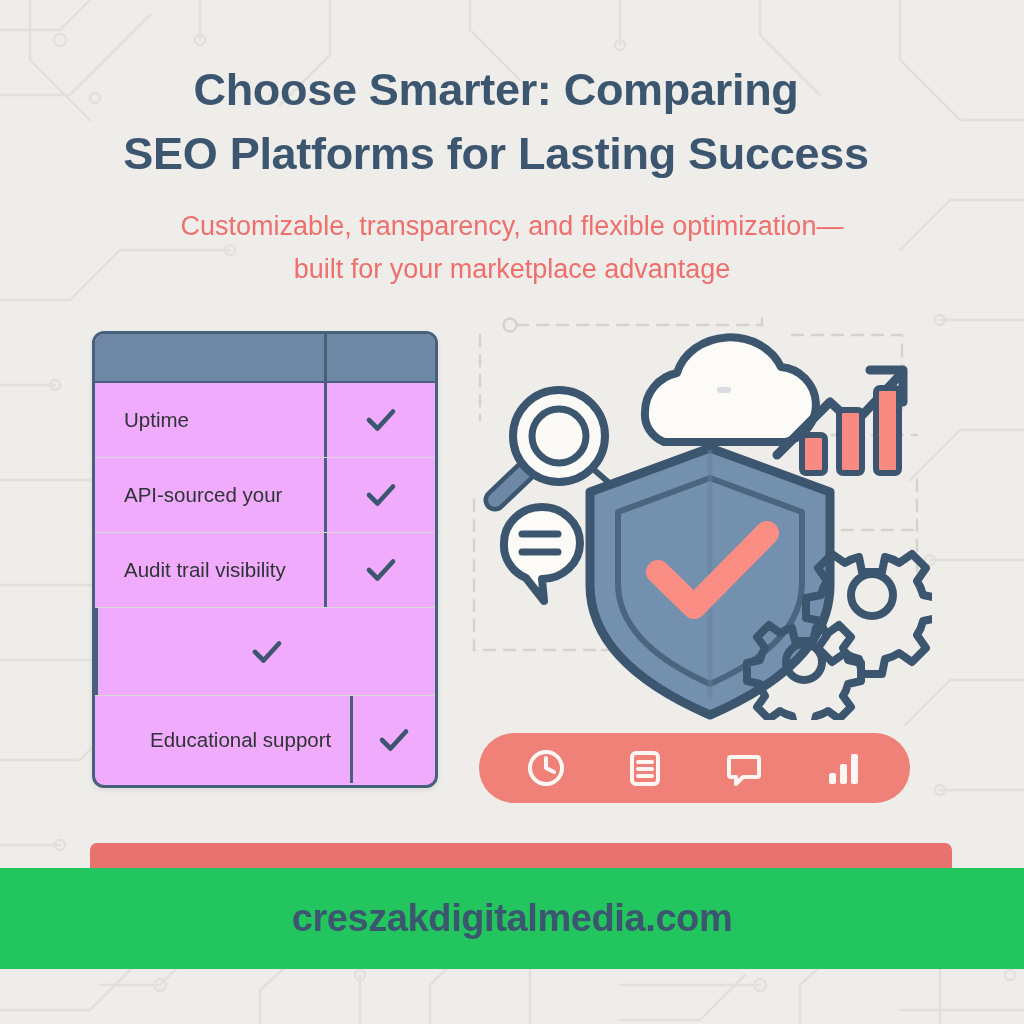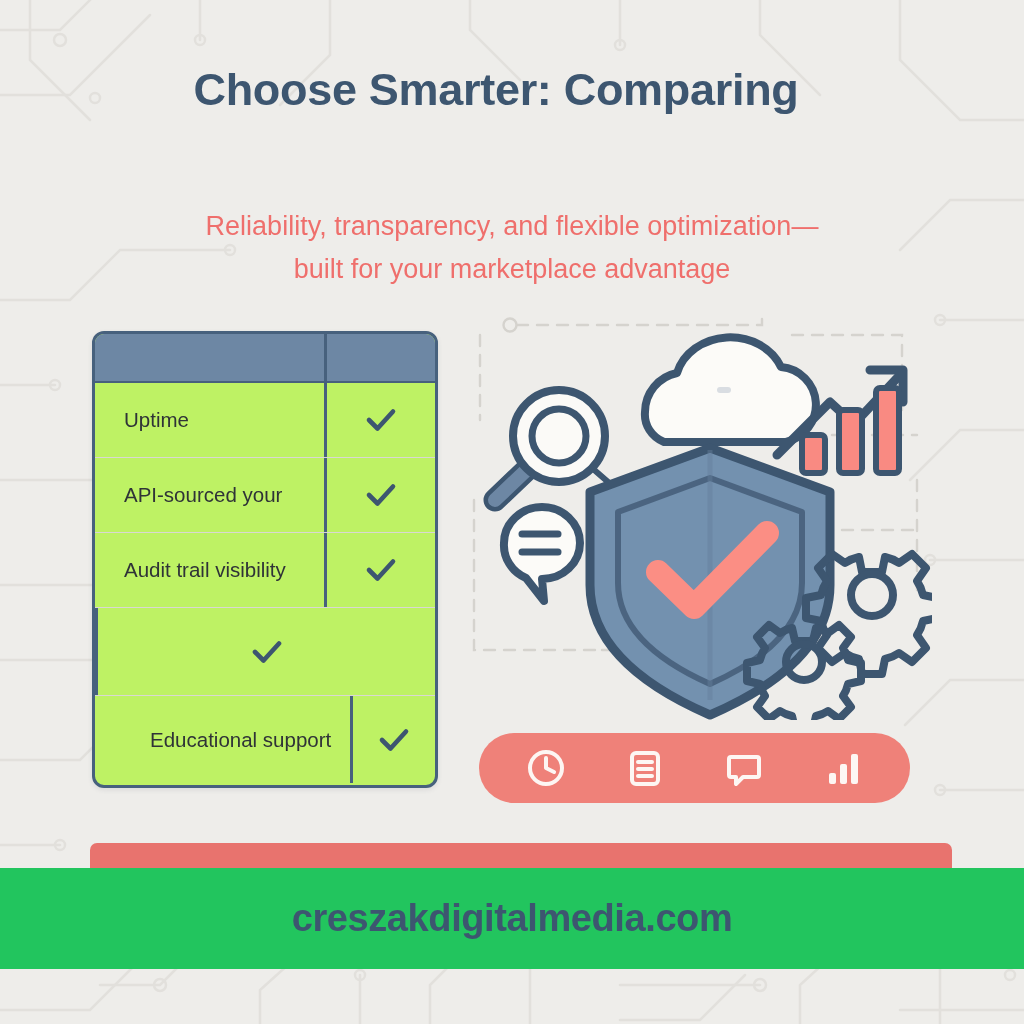--- a/index.html
+++ b/index.html
@@ -60,21 +60,21 @@
     white-space: nowrap;
   }
 
   
   #comparison-table {
     position: absolute;
     left: 92px;
     top: 331px;
     width: 346px;
     height: 457px;
-    background: #bef264;
+    background: #f0abfc;
     border: 3px solid #47617d;
     border-radius: 12px;
     box-sizing: border-box;
     overflow: hidden;
     z-index: 4;
     box-shadow: 0 2px 5px rgba(60,70,85,0.10);
   }
   #table-header-row {
     display: flex;
     height: 47px;
@@ -236,24 +236,25 @@
       <circle cx="360" cy="975" r="5"></circle>
       <circle cx="530" cy="960" r="5"></circle>
       <circle cx="760" cy="985" r="6"></circle>
       <circle cx="1010" cy="975" r="5"></circle>
       <circle cx="240" cy="940" r="5"></circle>
     </g>
   </svg>
 
   <div id="headline-block">
     <span class="title-line">Choose Smarter: Comparing</span>
+    <span class="title-line">SEO Platforms for Lasting Success</span>
   </div>
 
   <div id="subtitle-block">
-    <span class="subtitle-line">Reliability, transparency, and flexible optimization—</span>
+    <span class="subtitle-line">Customizable, transparency, and flexible optimization—</span>
     <span class="subtitle-line">built for your marketplace advantage</span>
   </div>
 
   <div id="comparison-table">
     <div id="table-header-row">
       <div class="th-feature"></div>
       <div class="th-check"></div>
     </div>
 
     <div class="table-row row-h1">

